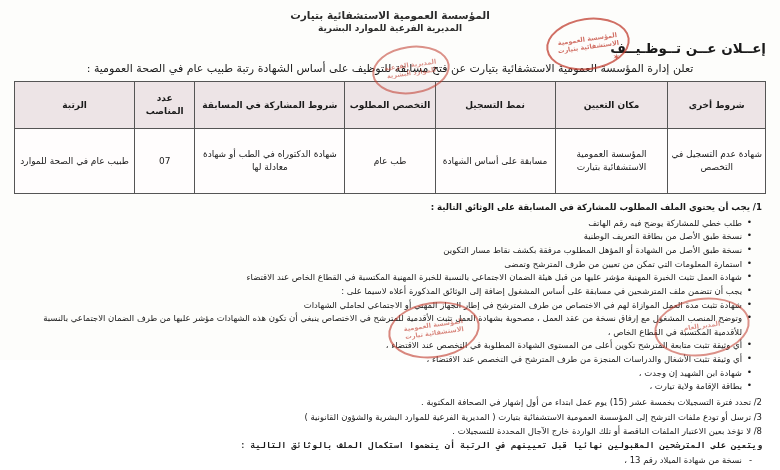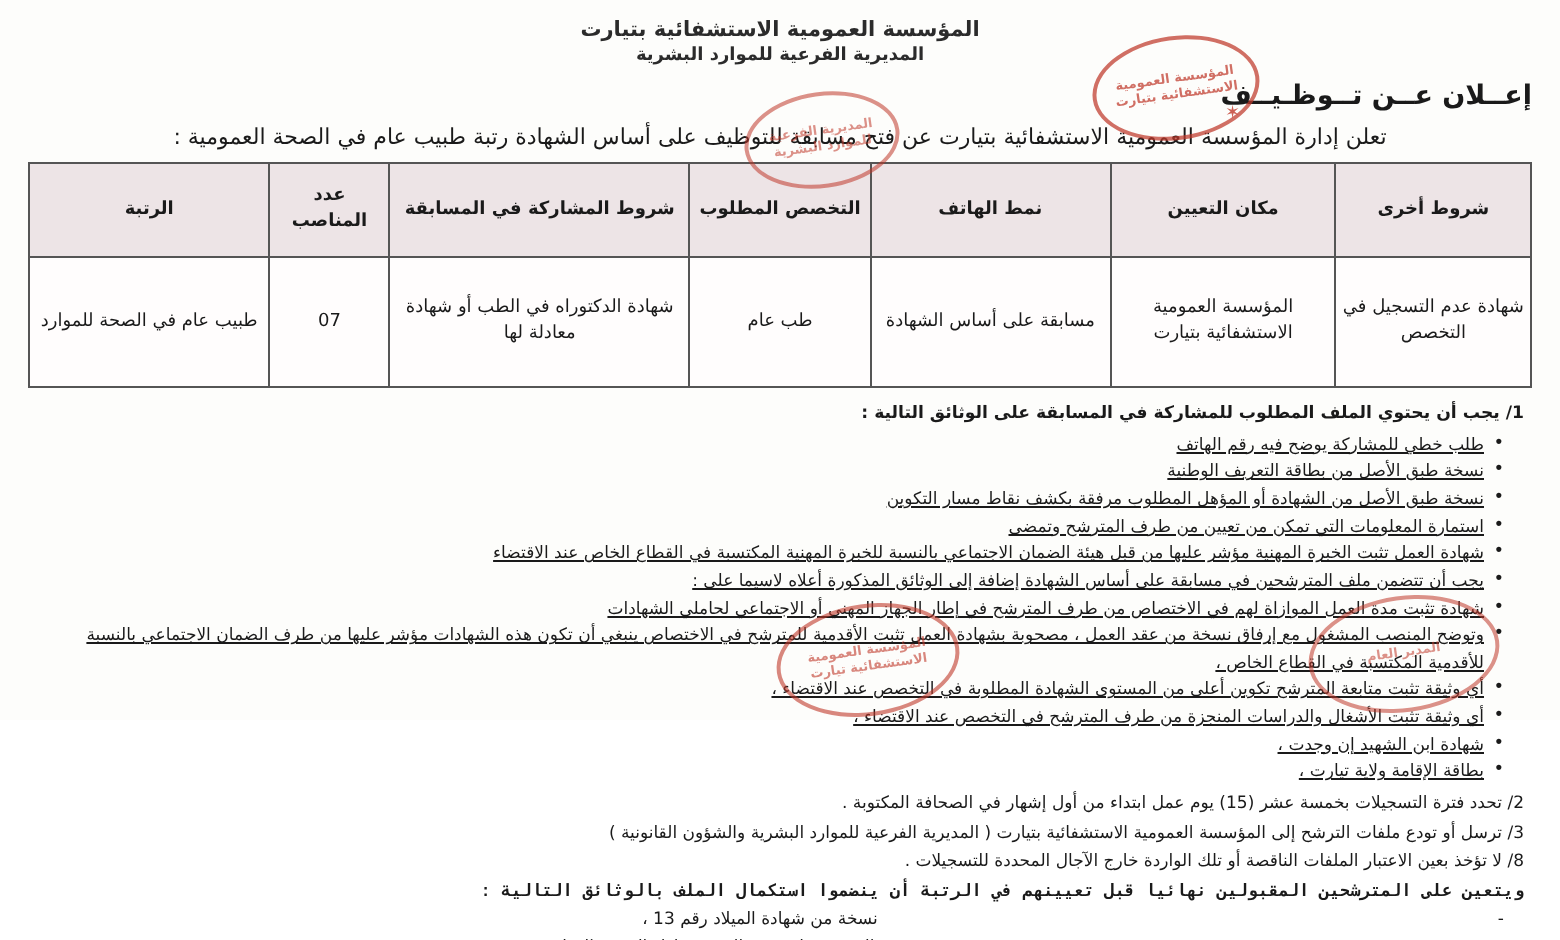--- a/index.html
+++ b/index.html
@@ -88,21 +88,20 @@
   }
   .lead {
     font-weight: bold;
     margin: 1px 0 2px 0;
     font-size: 8.6px;
   }
   ul.bullets {
     list-style: none;
     margin: 0 10px 3px 0;
     padding: 0;
-    text-decoration: underline;
   }
   ul.bullets li {
     position: relative;
     padding-right: 10px;
     margin-bottom: 0.5px;
   }
   ul.bullets li::before {
     content: "•";
     position: absolute;
     right: 0;
@@ -119,21 +118,20 @@
   }
   ul.dashes {
     list-style: none;
     margin: 0 10px 2px 0;
     padding: 0;
   }
   ul.dashes li {
     position: relative;
     padding-right: 10px;
     margin-bottom: 0.5px;
-    text-align: center;
   }
   ul.dashes li::before {
     content: "-";
     position: absolute;
     right: 0;
     top: 0;
   }
   
   .stamp {
     position: absolute;
@@ -211,21 +209,21 @@
         <col class="col-mode">
         <col class="col-field">
         <col class="col-spec">
         <col class="col-num">
         <col class="col-pos">
     </colgroup>
     <thead>
       <tr>
         <th>شروط أخرى</th>
         <th>مكان التعيين</th>
-        <th>نمط الهاتف</th>
+        <th>نمط التسجيل</th>
         <th>التخصص المطلوب</th>
         <th>شروط المشاركة في المسابقة</th>
         <th>عدد المناصب</th>
         <th>الرتبة</th>
       </tr>
     </thead>
     <tbody>
       <tr>
         <td>شهادة عدم التسجيل في التخصص</td>
         <td>المؤسسة العمومية الاستشفائية بتيارت</td>
@@ -241,21 +239,21 @@
   <div class="doc-body">
 
     <div class="lead">1/ يجب أن يحتوي الملف المطلوب للمشاركة في المسابقة على الوثائق التالية :</div>
 
     <ul class="bullets">
       <li>طلب خطي للمشاركة يوضح فيه رقم الهاتف</li>
       <li>نسخة طبق الأصل من بطاقة التعريف الوطنية</li>
       <li>نسخة طبق الأصل من الشهادة أو المؤهل المطلوب مرفقة بكشف نقاط مسار التكوين</li>
       <li>استمارة المعلومات التي تمكن من تعيين من طرف المترشح وتمضى</li>
       <li>شهادة العمل تثبت الخبرة المهنية مؤشر عليها من قبل هيئة الضمان الاجتماعي بالنسبة للخبرة المهنية المكتسبة في القطاع الخاص عند الاقتضاء</li>
-      <li>يجب أن تتضمن ملف المترشحين في مسابقة على أساس الشهادة إضافة إلى الوثائق المذكورة أعلاه لاسيما على :</li>
+      <li>يجب أن تتضمن ملف المترشحين في مسابقة على أساس المشغول إضافة إلى الوثائق المذكورة أعلاه لاسيما على :</li>
       <li>شهادة تثبت مدة العمل الموازاة لهم في الاختصاص من طرف المترشح في إطار الجهاز المهني أو الاجتماعي لحاملي الشهادات</li>
       <li>وتوضح المنصب المشغول مع إرفاق نسخة من عقد العمل ، مصحوبة بشهادة العمل تثبت الأقدمية للمترشح في الاختصاص ينبغي أن تكون هذه الشهادات مؤشر عليها من طرف الضمان الاجتماعي بالنسبة للأقدمية المكتسبة في القطاع الخاص ،</li>
       <li>أي وثيقة تثبت متابعة المترشح تكوين أعلى من المستوى الشهادة المطلوبة في التخصص عند الاقتضاء ،</li>
       <li>أي وثيقة تثبت الأشغال والدراسات المنجزة من طرف المترشح في التخصص عند الاقتضاء ،</li>
       <li>شهادة ابن الشهيد إن وجدت ،</li>
       <li>بطاقة الإقامة  ولاية تيارت ،</li>
     </ul>
 
     <div class="numbered">
       <p>2/ تحدد فترة التسجيلات بخمسة عشر (15) يوم عمل ابتداء من أول إشهار في الصحافة المكتوبة .</p>

